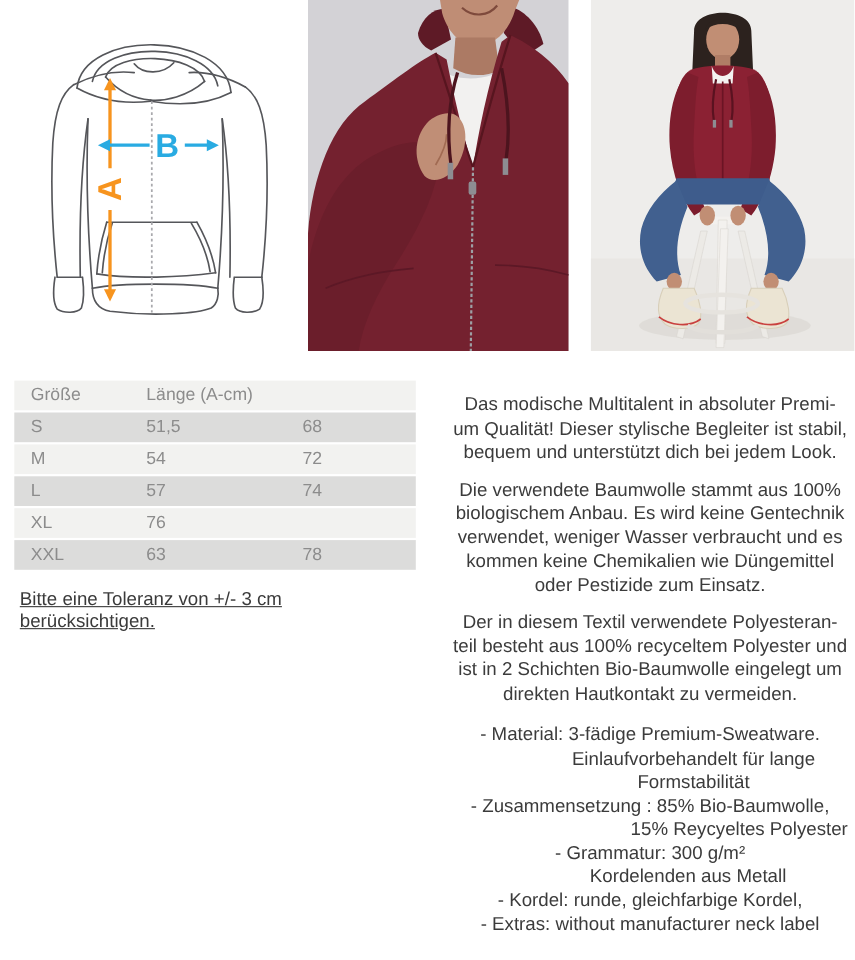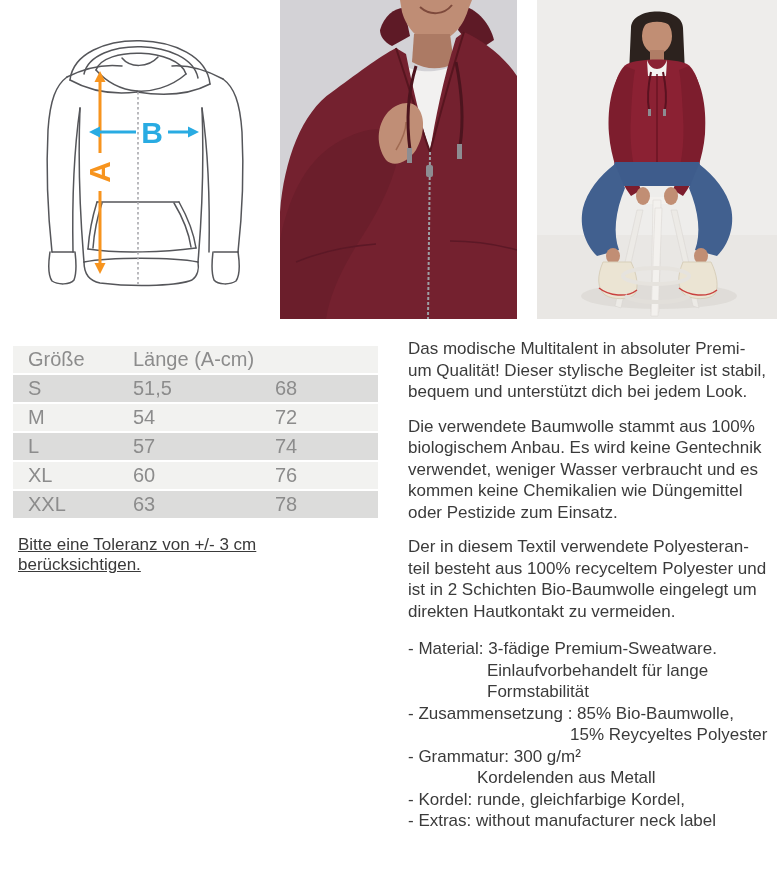--- a/index.html
+++ b/index.html
@@ -8,31 +8,31 @@
     font-family:"Liberation Sans", sans-serif; overflow:hidden;
   }
   
   .diagram-wrap { position:absolute; left:0; top:0; width:280px; height:320px; background:#ffffff; }
   .photo-closeup { position:absolute; left:280px; top:0; width:237px; height:319px; }
   .photo-model   { position:absolute; left:537px; top:0; width:240px; height:319px; }
   .diagram-wrap svg, .photo-closeup svg, .photo-model svg { display:block; width:100%; height:100%; }
 
   
   .left-col { position:absolute; left:13px; top:346px; width:365px; }
-  .size-table { width:365px; font-size:20px; color:#8c8c8c; }
+  .size-table { width:365px; font-size:16px; color:#8c8c8c; }
   .t-row { display:flex; height:27px; align-items:center; margin-bottom:2px; background:#f2f2f0; }
   .t-row.alt { background:#dcdcdb; }
   .t-cell { box-sizing:border-box; padding-left:15px; white-space:nowrap; }
   .t-cell.c0 { width:105px; }
   .t-cell.c1 { width:142px; }
   .t-cell.c2 { width:118px; }
   .tolerance-note { margin:17px 0 0 5px; font-size:17px; color:#3a3a3a;text-decoration:underline; }
 
   
-  .right-col { position:absolute; left:408px; top:338px; width:366px; color:#3b3b3b; font-size:17px; line-height:21.5px; }
+  .right-col { position:absolute; left:408px; top:357px; width:366px; color:#3b3b3b; font-size:17px; line-height:21.5px;text-align:center; }
   .right-col p { margin:0 0 13px 0; white-space:pre-line; }
   .details { margin-top:16px; }
   .d-line { white-space:nowrap; }
   .ind-79  { padding-left:79px; }
   .ind-162 { padding-left:162px; }
   .ind-69  { padding-left:69px; }
 
   
   .diag-label { font-family:"Liberation Sans", sans-serif; font-weight:bold; font-size:30px; }
 </style>
@@ -199,21 +199,20 @@
         <div class="t-cell c1">54</div>
         <div class="t-cell c2">72</div>
       </div>
       <div class="t-row alt">
         <div class="t-cell c0">L</div>
         <div class="t-cell c1">57</div>
         <div class="t-cell c2">74</div>
       </div>
       <div class="t-row">
         <div class="t-cell c0">XL</div>
-        <div class="t-cell c1">60</div>
         <div class="t-cell c2">76</div>
       </div>
       <div class="t-row alt">
         <div class="t-cell c0">XXL</div>
         <div class="t-cell c1">63</div>
         <div class="t-cell c2">78</div>
       </div>
     </div>
     <p class="tolerance-note">Bitte eine Toleranz von +/- 3 cm berücksichtigen.</p>
   </div>

